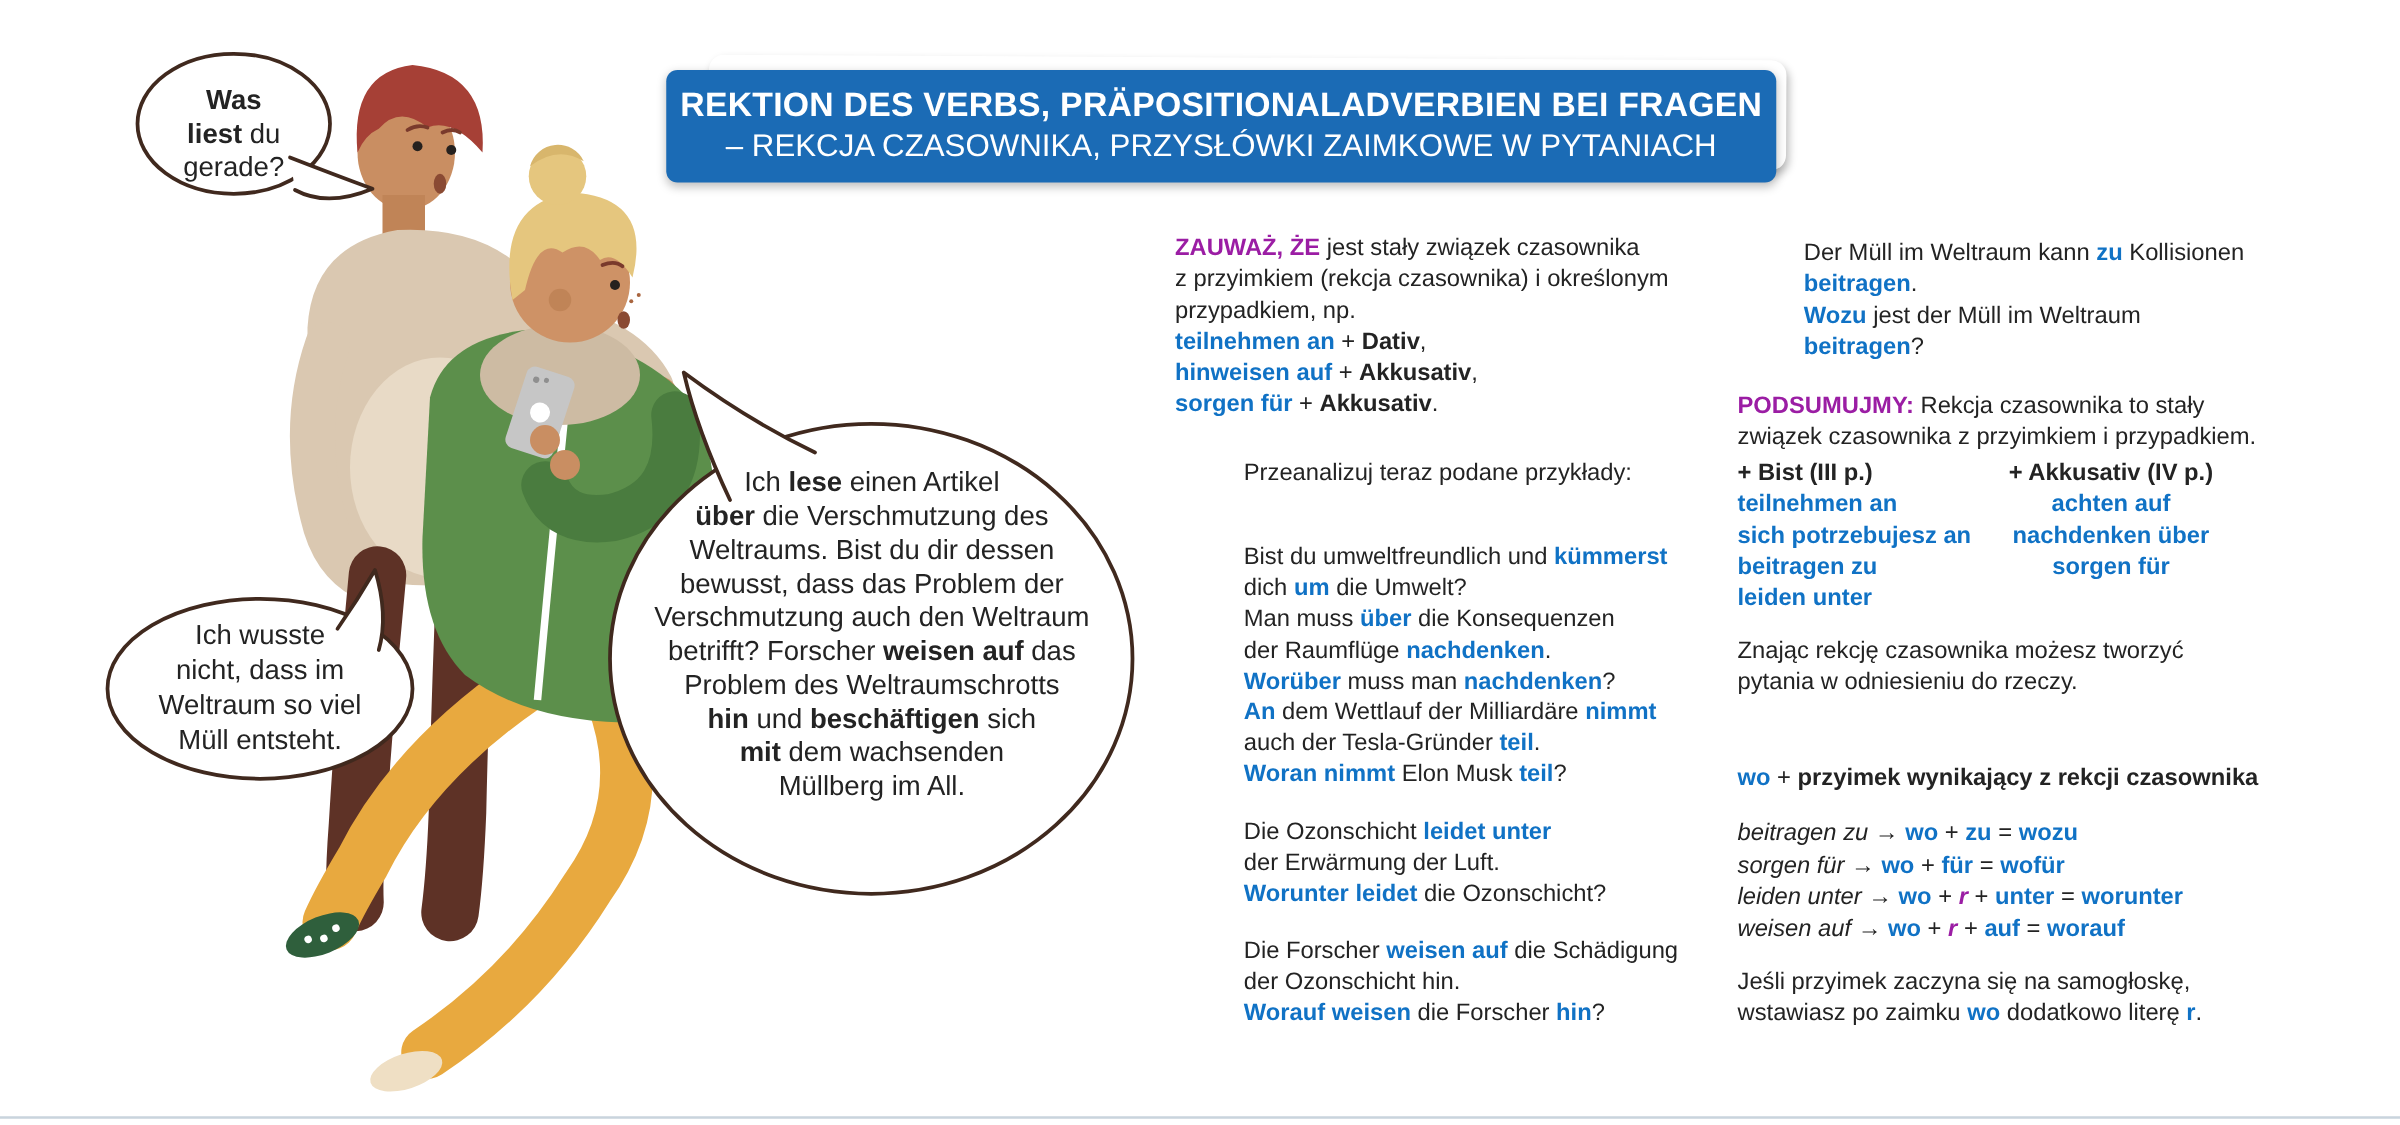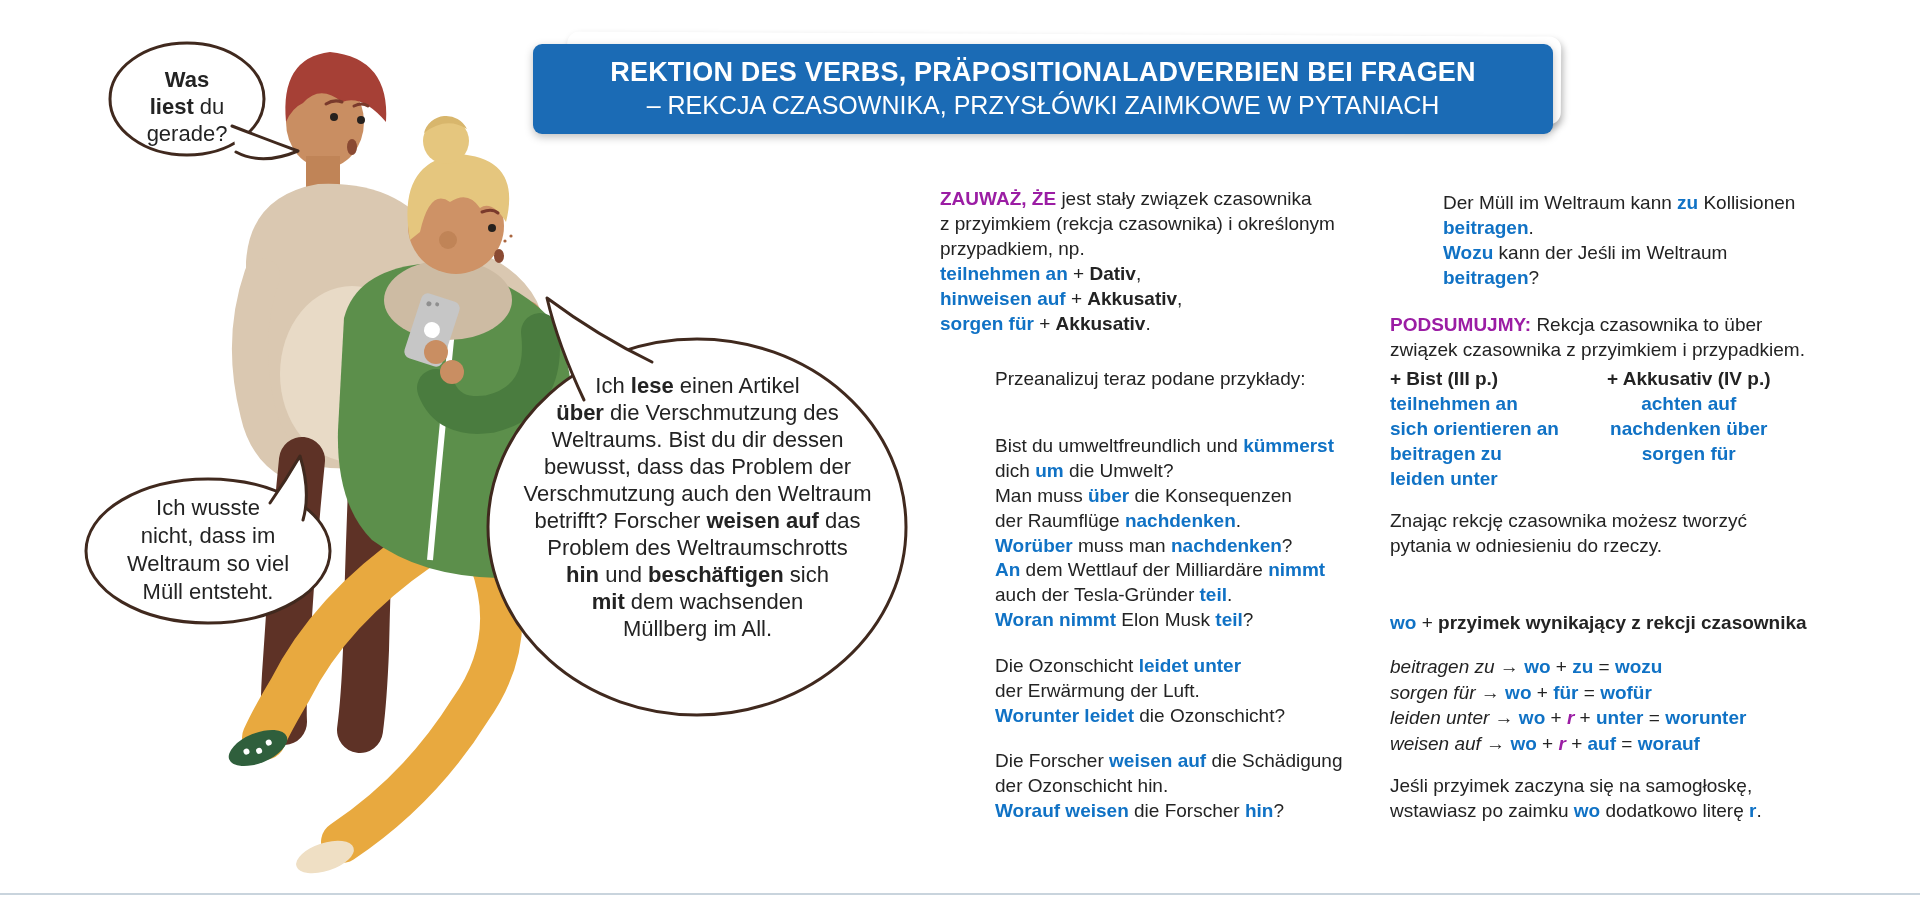--- a/index.html
+++ b/index.html
@@ -2,21 +2,21 @@
 <html style="--banner: #1B6BB5; --verb_blue: #1072C5; --highlight_purple: #9B1DA4; --text: #232323; --bubble_outline: #40291E;"><head>
 <meta charset="utf-8">
 <style>
   html,body{margin:0;padding:0;background:#fff;}
   .stage{
     position:relative;width:1920px;height:900px;background:#ffffff;overflow:hidden;
     font-family:"Liberation Sans",sans-serif;color:var(--text,#232323);
   }
   .illustration{position:absolute;left:0;top:0;width:1920px;height:900px;}
   
-  .banner{position:absolute;left:533px;top:44px;width:1020px;height:90px;}
+  .banner{position:absolute;left:533px;top:56px;width:888px;height:90px;}
   .banner-card{position:absolute;left:34px;top:-10px;right:-8px;bottom:12px;background:#fff;border-radius:12px;
     box-shadow:2px 4px 7px rgba(0,0,0,.28);transform:rotate(.3deg);}
   .banner-panel{position:absolute;inset:0;background:var(--banner,#1B6BB5);border-radius:9px;
     box-shadow:0 3px 8px rgba(0,0,0,.25);color:#fff;text-align:center;padding-top:11px;box-sizing:border-box;}
   .banner-panel .t1{font-size:27px;font-weight:700;line-height:34px;letter-spacing:.2px;}
   .banner-panel .t2{font-size:25px;font-weight:400;line-height:33px;}
   
   .txt{position:absolute;font-size:19px;line-height:25px;white-space:nowrap;}
   .center{text-align:center;}
   .s-b{font-weight:700;}
@@ -134,23 +134,23 @@
   <div class="txt center b2"><span>Ich wusste</span><br><span>nicht, dass im</span><br><span>Weltraum so viel</span><br><span>Müll entsteht.</span></div>
   <div class="txt center b3"><span>Ich </span><span class="s-b">lese</span><span> einen Artikel</span><br><span class="s-b">über</span><span> die Verschmutzung des</span><br><span>Weltraums. Bist du dir dessen</span><br><span>bewusst, dass das Problem der</span><br><span>Verschmutzung auch den Weltraum</span><br><span>betrifft? Forscher </span><span class="s-b">weisen auf</span><span> das</span><br><span>Problem des Weltraumschrotts</span><br><span class="s-b">hin</span><span> und </span><span class="s-b">beschäftigen</span><span> sich</span><br><span class="s-b">mit</span><span> dem wachsenden</span><br><span>Müllberg im All.</span></div>
 
   <div class="txt m-intro"><span class="s-p">ZAUWAŻ, ŻE</span><span> jest stały związek czasownika</span><br><span>z przyimkiem (rekcja czasownika) i określonym</span><br><span>przypadkiem, np.</span><br><span class="s-v">teilnehmen an</span><span> + </span><span class="s-b">Dativ</span><span>,</span><br><span class="s-v">hinweisen auf</span><span> + </span><span class="s-b">Akkusativ</span><span>,</span><br><span class="s-v">sorgen für</span><span> + </span><span class="s-b">Akkusativ</span><span>.</span></div>
   <div class="txt m-analyze"><span>Przeanalizuj teraz podane przykłady:</span></div>
   <div class="txt m-ex1"><span>Bist du umweltfreundlich und </span><span class="s-v">kümmerst</span><br><span>dich </span><span class="s-v">um</span><span> die Umwelt?</span><br><span>Man muss </span><span class="s-v">über</span><span> die Konsequenzen</span><br><span>der Raumflüge </span><span class="s-v">nachdenken</span><span>.</span><br><span class="s-v">Worüber</span><span> muss man </span><span class="s-v">nachdenken</span><span>?</span></div>
   <div class="txt m-ex2"><span class="s-v">An</span><span> dem Wettlauf der Milliardäre </span><span class="s-v">nimmt</span><br><span>auch der Tesla-Gründer </span><span class="s-v">teil</span><span>.</span><br><span class="s-v">Woran nimmt</span><span> Elon Musk </span><span class="s-v">teil</span><span>?</span></div>
   <div class="txt m-ex3"><span>Die Ozonschicht </span><span class="s-v">leidet unter</span><br><span>der Erwärmung der Luft.</span><br><span class="s-v">Worunter leidet</span><span> die Ozonschicht?</span></div>
   <div class="txt m-ex4"><span>Die Forscher </span><span class="s-v">weisen auf</span><span> die Schädigung</span><br><span>der Ozonschicht hin.</span><br><span class="s-v">Worauf weisen</span><span> die Forscher </span><span class="s-v">hin</span><span>?</span></div>
 
-  <div class="txt r-ex5"><span>Der Müll im Weltraum kann </span><span class="s-v">zu</span><span> Kollisionen</span><br><span class="s-v">beitragen</span><span>.</span><br><span class="s-v">Wozu</span><span> kann der Jeśli im Weltraum</span><br><span class="s-v">beitragen</span><span>?</span></div>
-  <div class="txt r-sum"><span class="s-p">PODSUMUJMY:</span><span> Rekcja czasownika to über</span><br><span>związek czasownika z przyimkiem i przypadkiem.</span></div>
-  <div class="txt r-tab1"><span class="s-b">+ Bist (III p.)</span><br><span class="s-v">teilnehmen an</span><br><span class="s-v">sich orientieren an</span><br><span class="s-v">beitragen zu</span><br><span class="s-v">leiden unter</span></div>
+  <div class="txt r-ex5"><span>Der Müll im Weltraum kann </span><span class="s-v">zu</span><span> Kollisionen</span><br><span class="s-v">beitragen</span><span>.</span><br><span class="s-v">Wozu</span><span> jest der Müll im Weltraum</span><br><span class="s-v">beitragen</span><span>?</span></div>
+  <div class="txt r-sum"><span class="s-p">PODSUMUJMY:</span><span> Rekcja czasownika to stały</span><br><span>związek czasownika z przyimkiem i przypadkiem.</span></div>
+  <div class="txt r-tab1"><span class="s-b">+ Bist (III p.)</span><br><span class="s-v">teilnehmen an</span><br><span class="s-v">sich potrzebujesz an</span><br><span class="s-v">beitragen zu</span><br><span class="s-v">leiden unter</span></div>
   <div class="txt r-tab2"><span class="s-b">+ Akkusativ (IV p.)</span><br><span class="s-v">achten auf</span><br><span class="s-v">nachdenken über</span><br><span class="s-v">sorgen für</span></div>
   <div class="txt r-know"><span>Znając rekcję czasownika możesz tworzyć</span><br><span>pytania w odniesieniu do rzeczy.</span></div>
   <div class="txt r-need"><br><span class="s-v">wo</span><span> + </span><span class="s-b">przyimek wynikający z rekcji czasownika</span></div>
   <div class="txt r-form"><span class="s-i">beitragen zu</span><span> → </span><span class="s-v">wo</span><span> + </span><span class="s-v">zu</span><span> = </span><span class="s-v">wozu</span><br><span class="s-i">sorgen für</span><span> → </span><span class="s-v">wo</span><span> + </span><span class="s-v">für</span><span> = </span><span class="s-v">wofür</span><br><span class="s-i">leiden unter</span><span> → </span><span class="s-v">wo</span><span> + </span><span class="s-pi">r</span><span> + </span><span class="s-v">unter</span><span> = </span><span class="s-v">worunter</span><br><span class="s-i">weisen auf</span><span> → </span><span class="s-v">wo</span><span> + </span><span class="s-pi">r</span><span> + </span><span class="s-v">auf</span><span> = </span><span class="s-v">worauf</span></div>
   <div class="txt r-note"><span>Jeśli przyimek zaczyna się na samogłoskę,</span><br><span>wstawiasz po zaimku </span><span class="s-v">wo</span><span> dodatkowo literę </span><span class="s-v">r</span><span>.</span></div>
 
   <div class="bottom-edge"></div>
 </div>
 
 </body></html>

